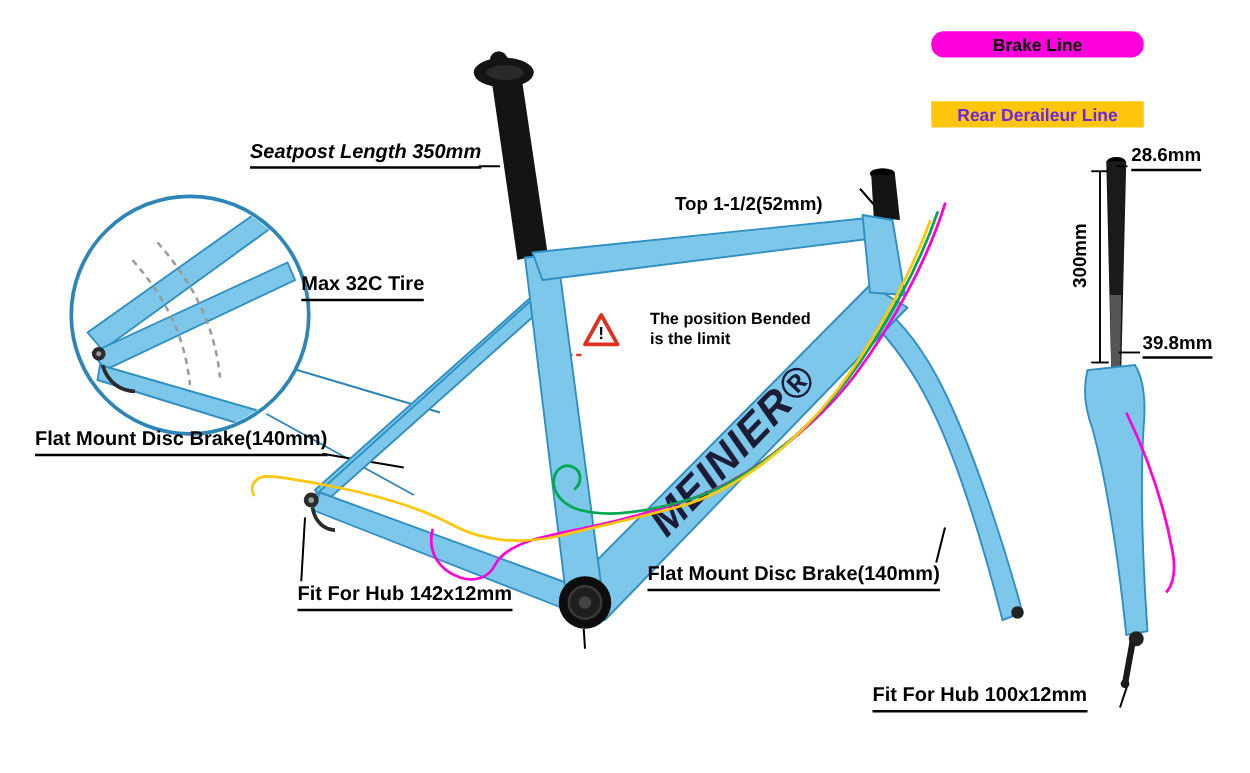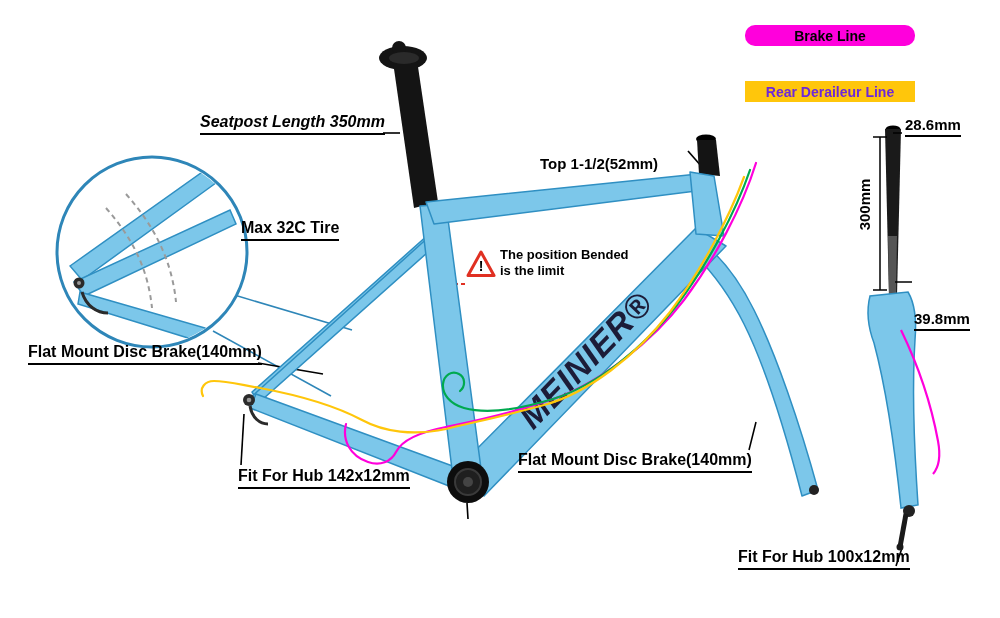--- a/index.html
+++ b/index.html
@@ -8,21 +8,21 @@
   .stage svg.draw { position:absolute; left:0; top:0; }
   .label { position:absolute; font-weight:bold; color:#000; white-space:nowrap; }
   .u { border-bottom:2.5px solid #000; padding-bottom:2px; }
   .f16 { font-size:16px; }
   .f15 { font-size:15px; }
   .f13 { font-size:13px; line-height:16px; }
   .legend-item { position:absolute; width:170px; height:21px; display:flex; align-items:center; justify-content:center; font-size:14px; font-weight:bold; }
   .legend-brake { background:#FF00DC; color:#000;border-radius:10px; }
   .legend-front { background:#00A94F; color:#fff; }
   .legend-rear  { background:#FFC60B; color:#6d28d9; }
-  .warn-text { position:absolute; font-weight:bold; color:#000; }
+  .warn-text { position:absolute; font-weight:bold; color:#000;margin-left:20px; }
 </style>
 </head>
 <body>
 
 <div class="stage">
 
   <svg class="draw" width="1000" height="618" viewBox="0 0 1000 618">
     <defs>
       <clipPath id="insetClip">
           <circle cx="152" cy="252" r="93"></circle>
@@ -124,33 +124,33 @@
   <div class="legend-item legend-rear" style="left:745px; top:81px;">
     <span>Rear Deraileur Line</span>
   </div>
 
   <div class="label f16 u" style="left:200px; top:113px;font-style:italic;">Seatpost Length 350mm</div>
 
   <div class="label f15" style="left:540px; top:108px;margin-top:47px;">Top 1-1/2(52mm)</div>
 
   <div class="label f15 u" style="left:905px; top:116px;">28.6mm</div>
   <div class="label f15" style="left:829px; top:196px; width:70px; text-align:center; transform:rotate(-90deg);">300mm</div>
-  <div class="label f15 u" style="left:914px; top:266px;margin-top:44px;">39.8mm</div>
+  <div class="label f15 u" style="left:914px; top:266px;">39.8mm</div>
 
   <div class="label f16 u" style="left:241px; top:219px;">Max 32C Tire</div>
 
   <div style="position:absolute; left:466px; top:250px;">
     <svg width="30" height="28" viewBox="0 0 30 28">
       <path d="M15 2 L28 25.5 L2 25.5 Z" fill="#fff" stroke="#E03022" stroke-width="3" stroke-linejoin="round"></path>
       <text x="15" y="21" text-anchor="middle" font-size="14" font-weight="bold" fill="#000">!</text>
     </svg>
   </div>
   <div class="warn-text f13" style="left:500px; top:247px;">
     <div>The position Bended</div>
     <div>is the limit</div>
   </div>
 
   <div class="label f16 u" style="left:28px; top:343px;">Flat Mount Disc Brake(140mm)</div>
   <div class="label f16 u" style="left:238px; top:467px;">Fit For Hub 142x12mm</div>
   <div class="label f16 u" style="left:518px; top:451px;">Flat Mount Disc Brake(140mm)</div>
-  <div class="label f16 u" style="left:698px; top:548px;margin-left:40px;">Fit For Hub 100x12mm</div>
+  <div class="label f16 u" style="left:698px; top:548px;">Fit For Hub 100x12mm</div>
 
 </div>
 
 </body></html>

